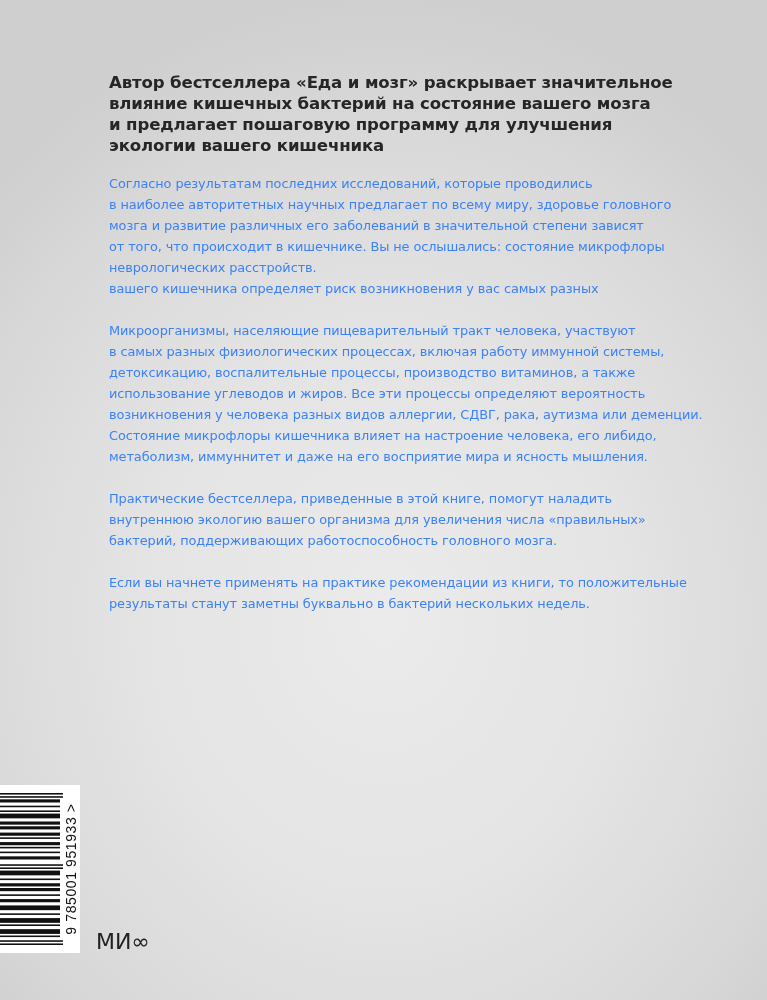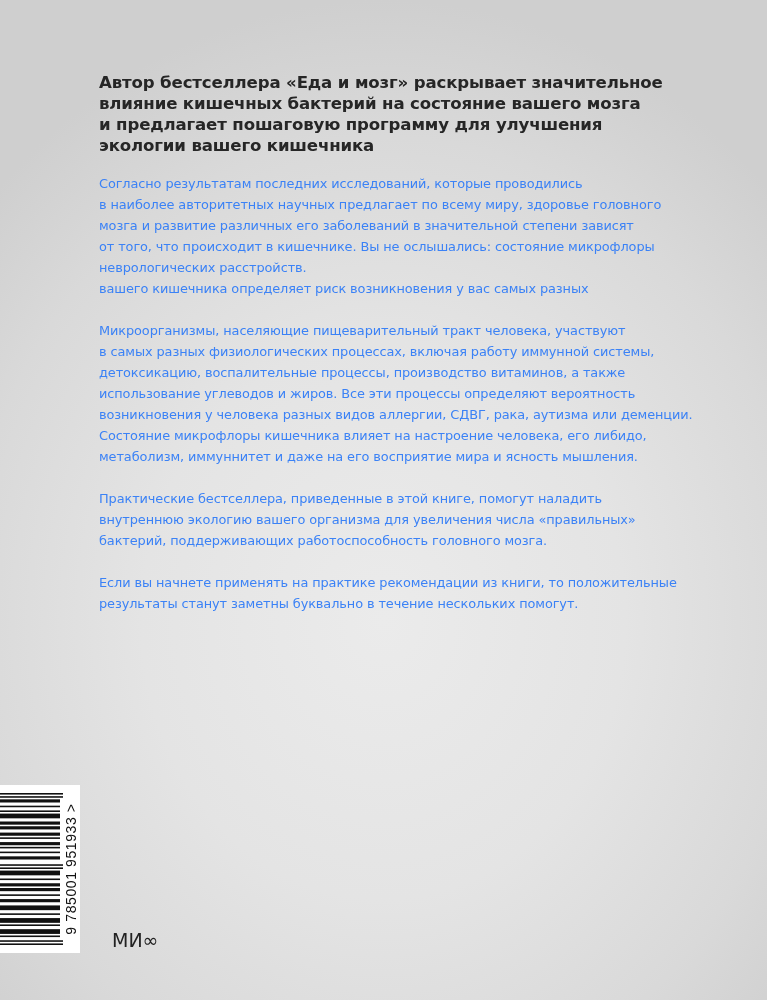--- a/index.html
+++ b/index.html
@@ -2,21 +2,21 @@
 <html><head>
 <meta charset="utf-8">
 <style>
   html, body { margin: 0; padding: 0; }
   body {
     width: 767px; height: 1000px; overflow: hidden; position: relative;
     background: radial-gradient(ellipse 70% 62% at 50% 62%, #ebebeb 0%, #e4e4e4 45%, #d9d9d9 78%, #cfcfcf 100%);
     font-family: "DejaVu Sans", sans-serif;
     color: #303030;
   }
-  .content { position: absolute; left: 99px; top: 72px; width: 580px; }
+  .content { position: absolute; left: 109px; top: 72px; width: 580px; }
   .lead {
     margin: 0 0 17px 0;
     font-family: "DejaVu Sans", sans-serif;
     font-weight: bold; font-size: 16.6px; line-height: 21px;
     color: #262626; letter-spacing: -0.15px;
   }
   .lead span, .para span { display: block; white-space: nowrap; }
   .para {
     margin: 0 0 21px 0;
     font-size: 12.9px; line-height: 21px; color: #3b82f6;
@@ -32,22 +32,22 @@
     position: absolute; left: 62px; top: 0; width: 18px; height: 168px;
   }
   .digits .rot {
     position: absolute; left: 9px; top: 84px;
     transform: translate(-50%, -50%) rotate(-90deg);
     white-space: nowrap;
     font-family: "Liberation Sans", sans-serif; font-size: 14px; color: #111;
     letter-spacing: 0.6px;
   }
   .logo {
-    position: absolute; left: 112px; top: 929px;
-    font-family: "DejaVu Sans", sans-serif; font-size: 19px; color: #222;
+    position: absolute; left: 96px; top: 929px;
+    font-family: "DejaVu Sans", sans-serif; font-size: 22px; color: #222;
     letter-spacing: 0px;
   }
 </style>
 </head>
 <body>
 
 <div class="content">
   <p class="lead">
     <span>Автор бестселлера «Еда и мозг» раскрывает значительное</span>
     <span>влияние кишечных бактерий на состояние вашего мозга</span>
@@ -75,21 +75,21 @@
   </p>
 
   <p class="para">
     <span>Практические бестселлера, приведенные в этой книге, помогут наладить</span>
     <span>внутреннюю экологию вашего организма для увеличения числа «правильных»</span>
     <span>бактерий, поддерживающих работоспособность головного мозга.</span>
   </p>
 
   <p class="para">
     <span>Если вы начнете применять на практике рекомендации из книги, то положительные</span>
-    <span>результаты станут заметны буквально в течение нескольких помогут.</span>
+    <span>результаты станут заметны буквально в бактерий нескольких недель.</span>
   </p>
 </div>
 
 <div class="barcode-box">
   <div class="bars" id="bars" style="transform: scaleY(1.58333); transform-origin: left top;">
       <div class="bar" style="top: 0px; height: 1px; width: 63px;"></div>
       <div class="bar" style="top: 2px; height: 1px; width: 63px;"></div>
       <div class="bar" style="top: 4px; height: 2px; width: 60px;"></div>
       <div class="bar" style="top: 8px; height: 1px; width: 60px;"></div>
       <div class="bar" style="top: 11px; height: 1px; width: 60px;"></div>

